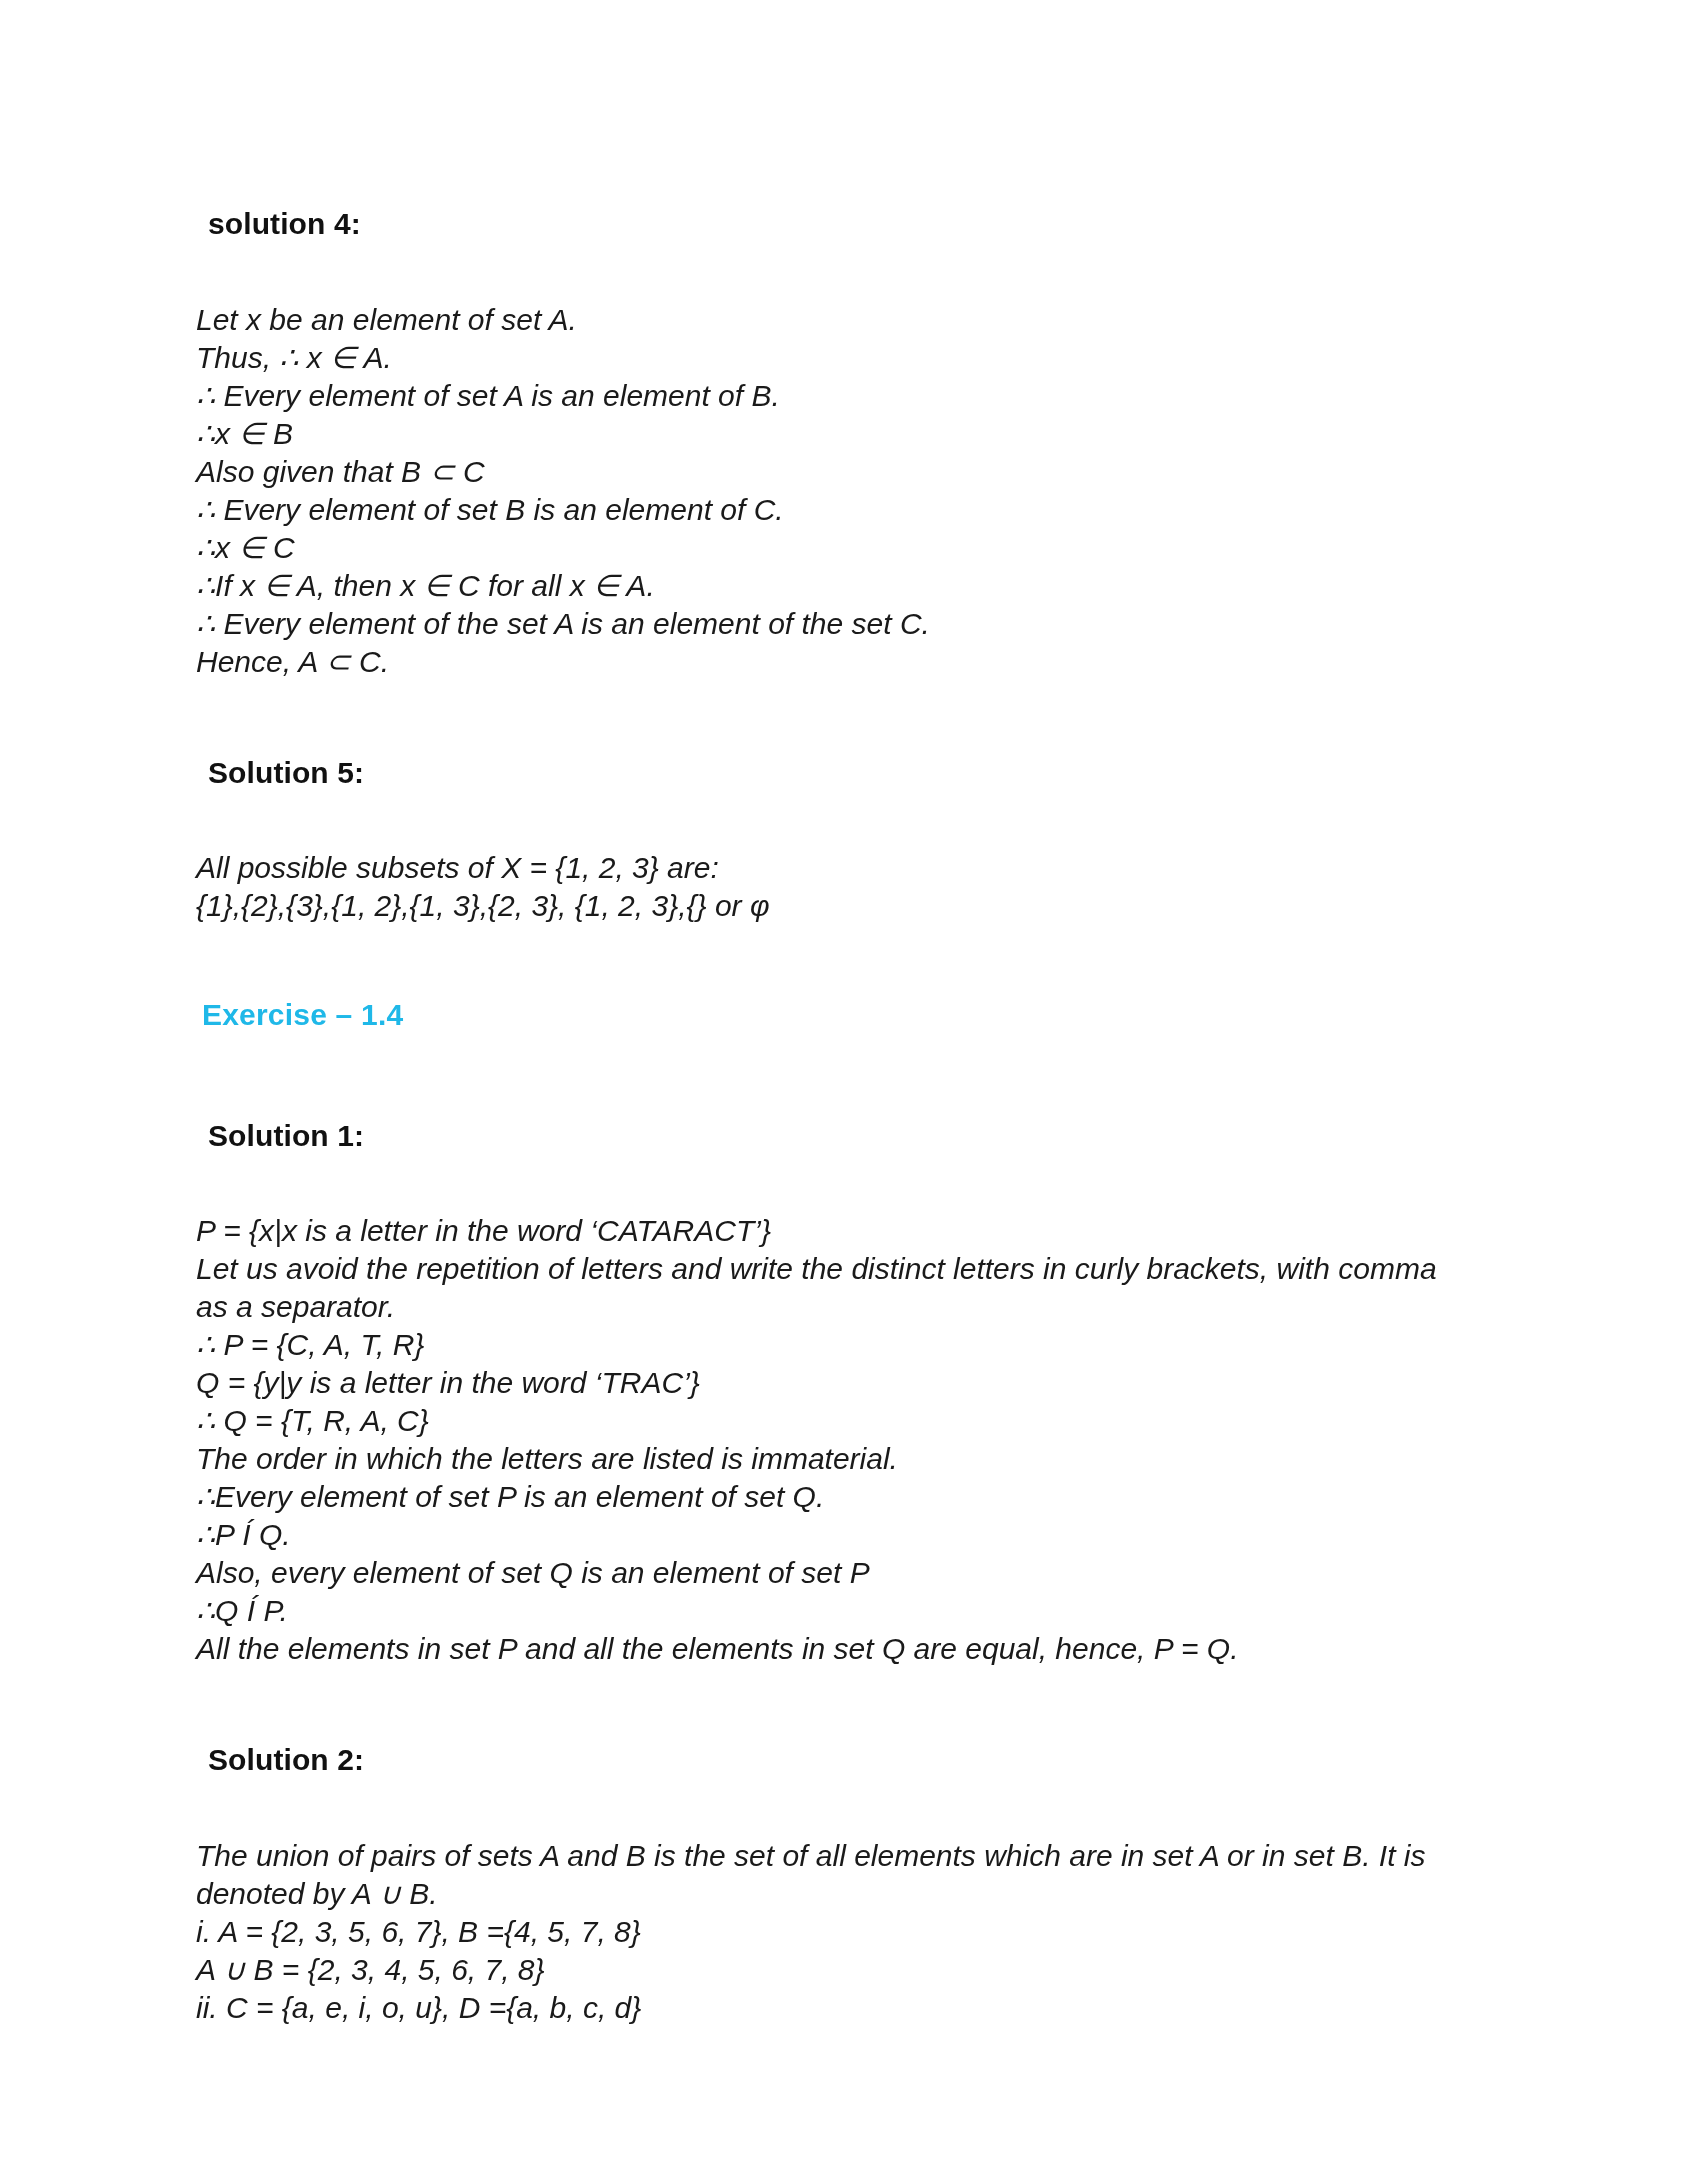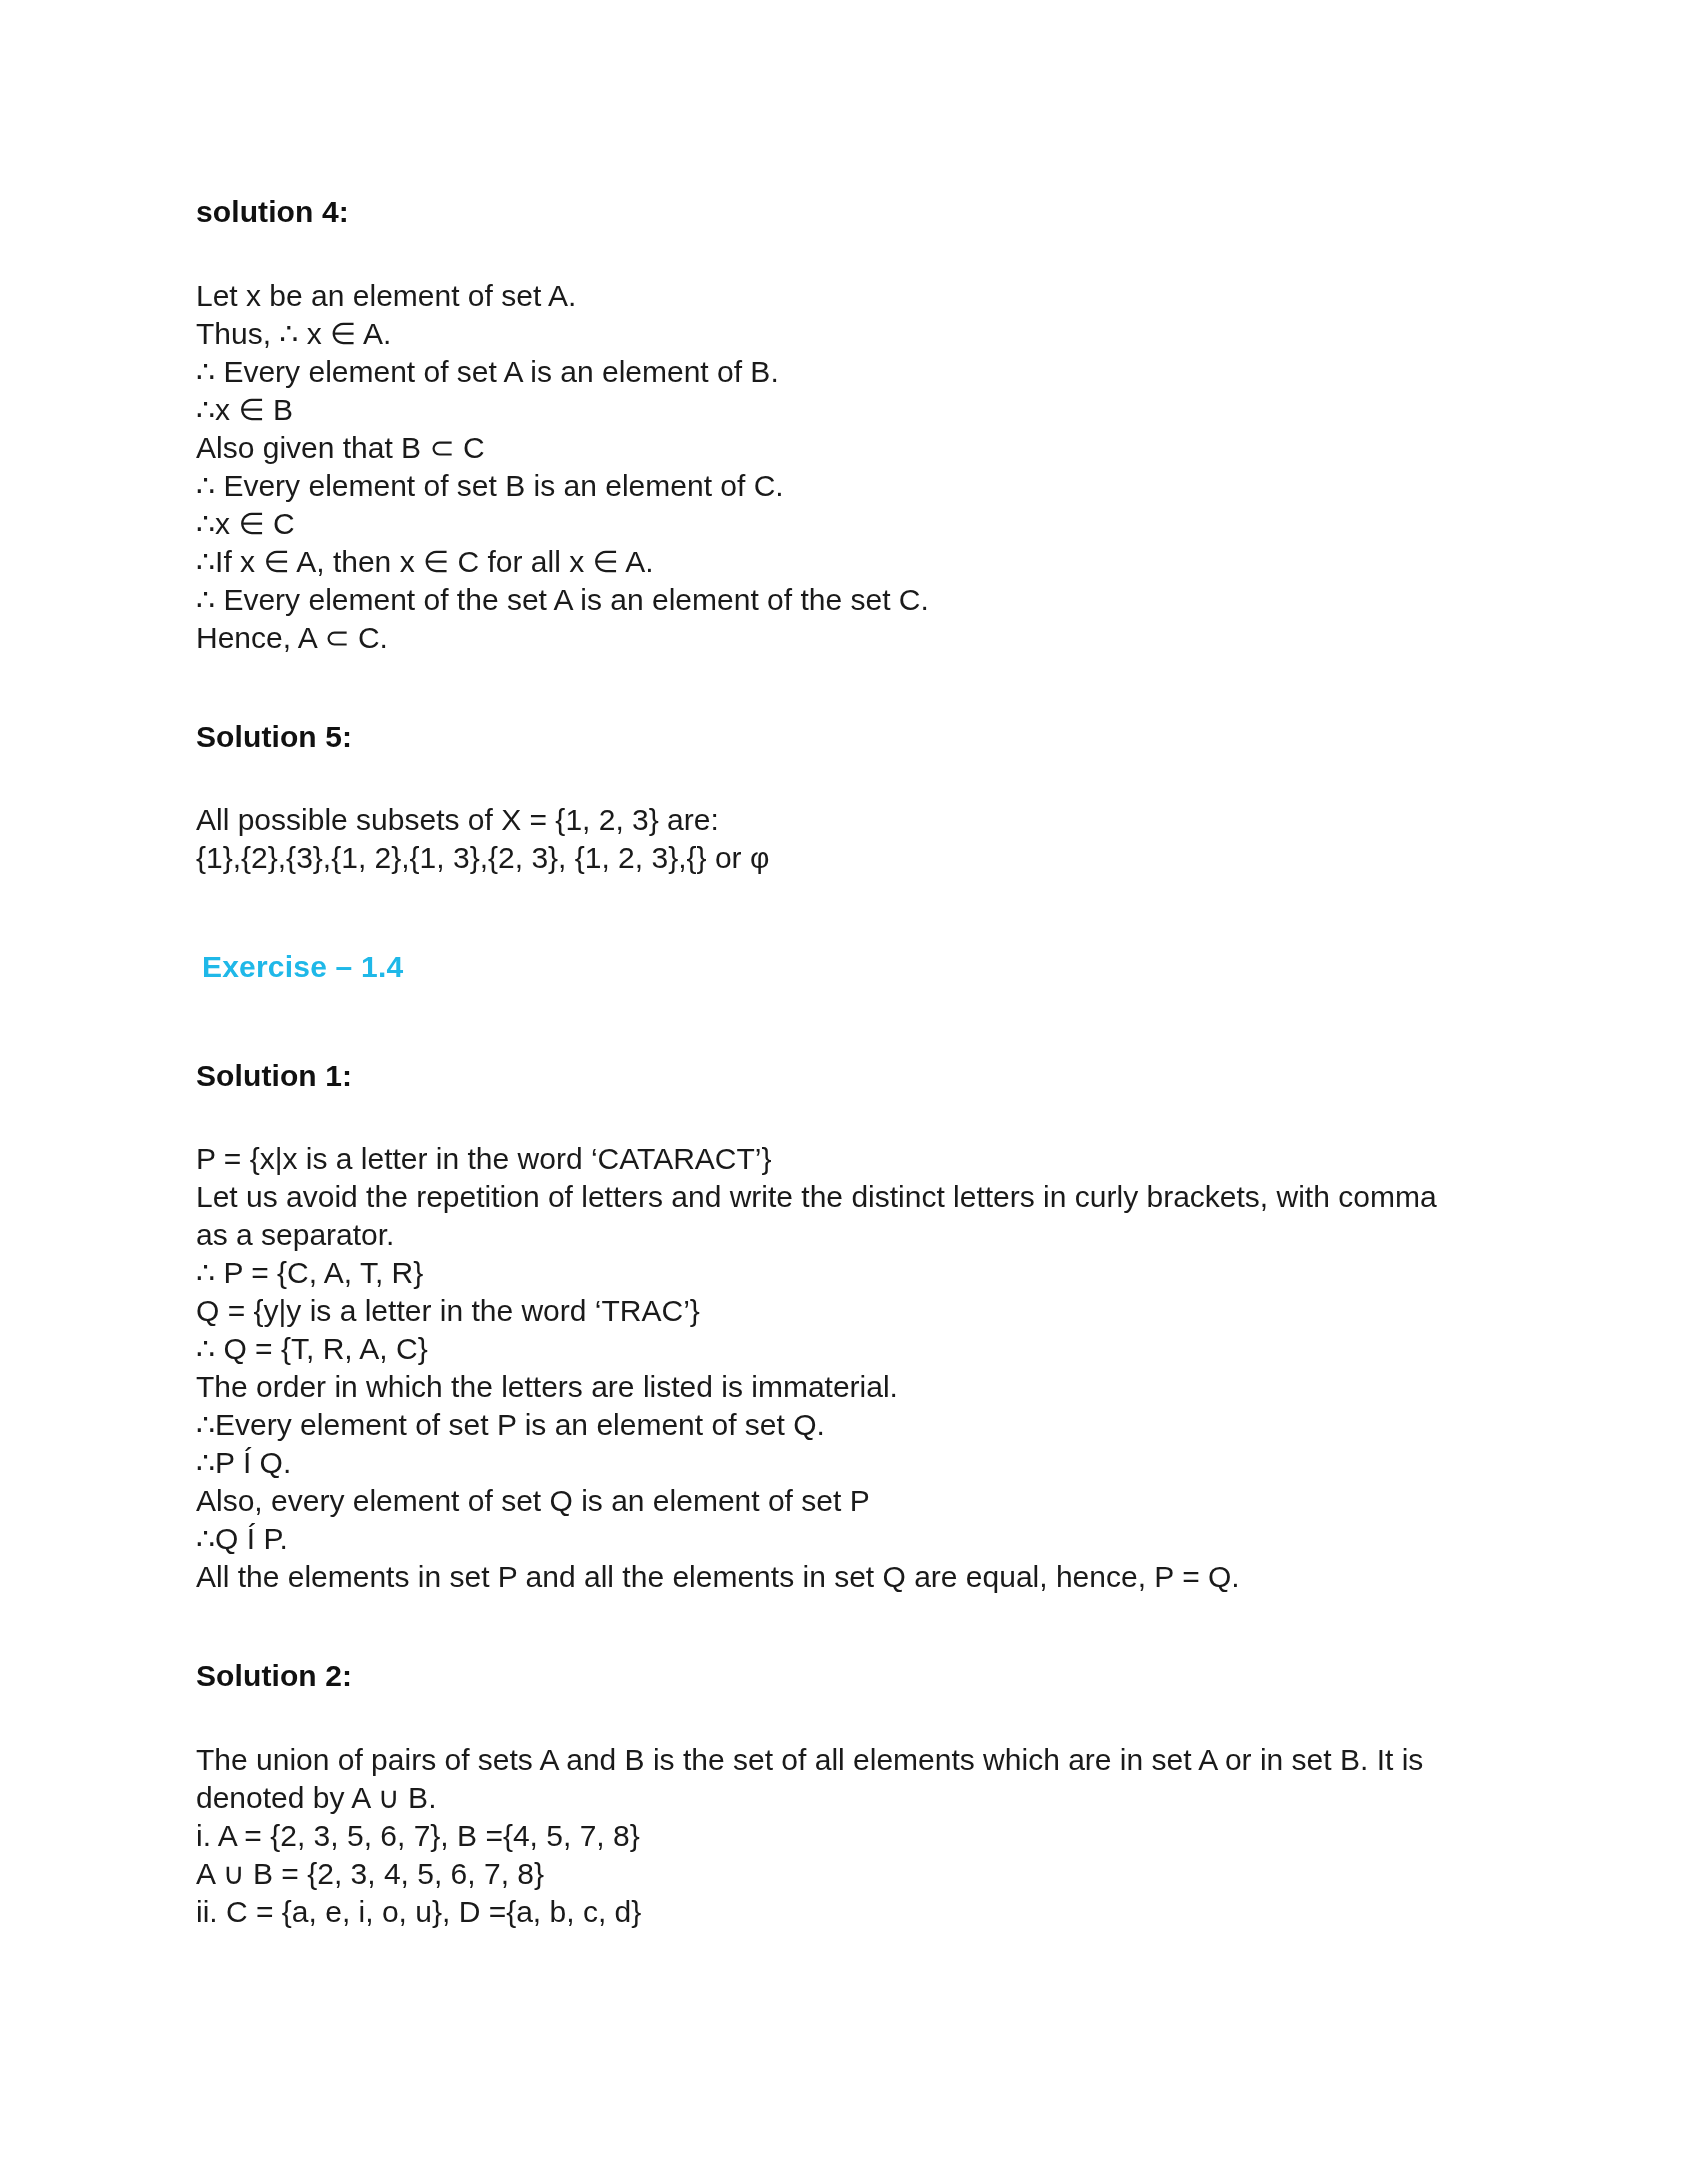--- a/index.html
+++ b/index.html
@@ -24,35 +24,36 @@
   }
   .doc-body {
     width: 1255px;
   }
   .sec-heading {
     font-size: 30px;
     font-weight: bold;
     line-height: 1.25;
     color: #111111;
     letter-spacing: 0.1px;
-    margin: 0;
+    margin: 12px;
   }
   .exercise-heading {
     font-size: 30px;
     font-weight: bold;
     line-height: 1.25;
     color: #1fb8e8;
     margin: 6px;
     letter-spacing: 0.2px;
   }
   .para {
     font-size: 30px;
     line-height: 38px;
     color: #1a1a1a;
     margin: 0;
+    font-style: italic;
   }
   .para .ln {
     display: block;
     white-space: normal;
   }
   .gap-after-heading { height: 46px; }
   .gap-block        { height: 61px; }
   .gap-block-lg     { height: 65px; }
 </style>
 </head>

